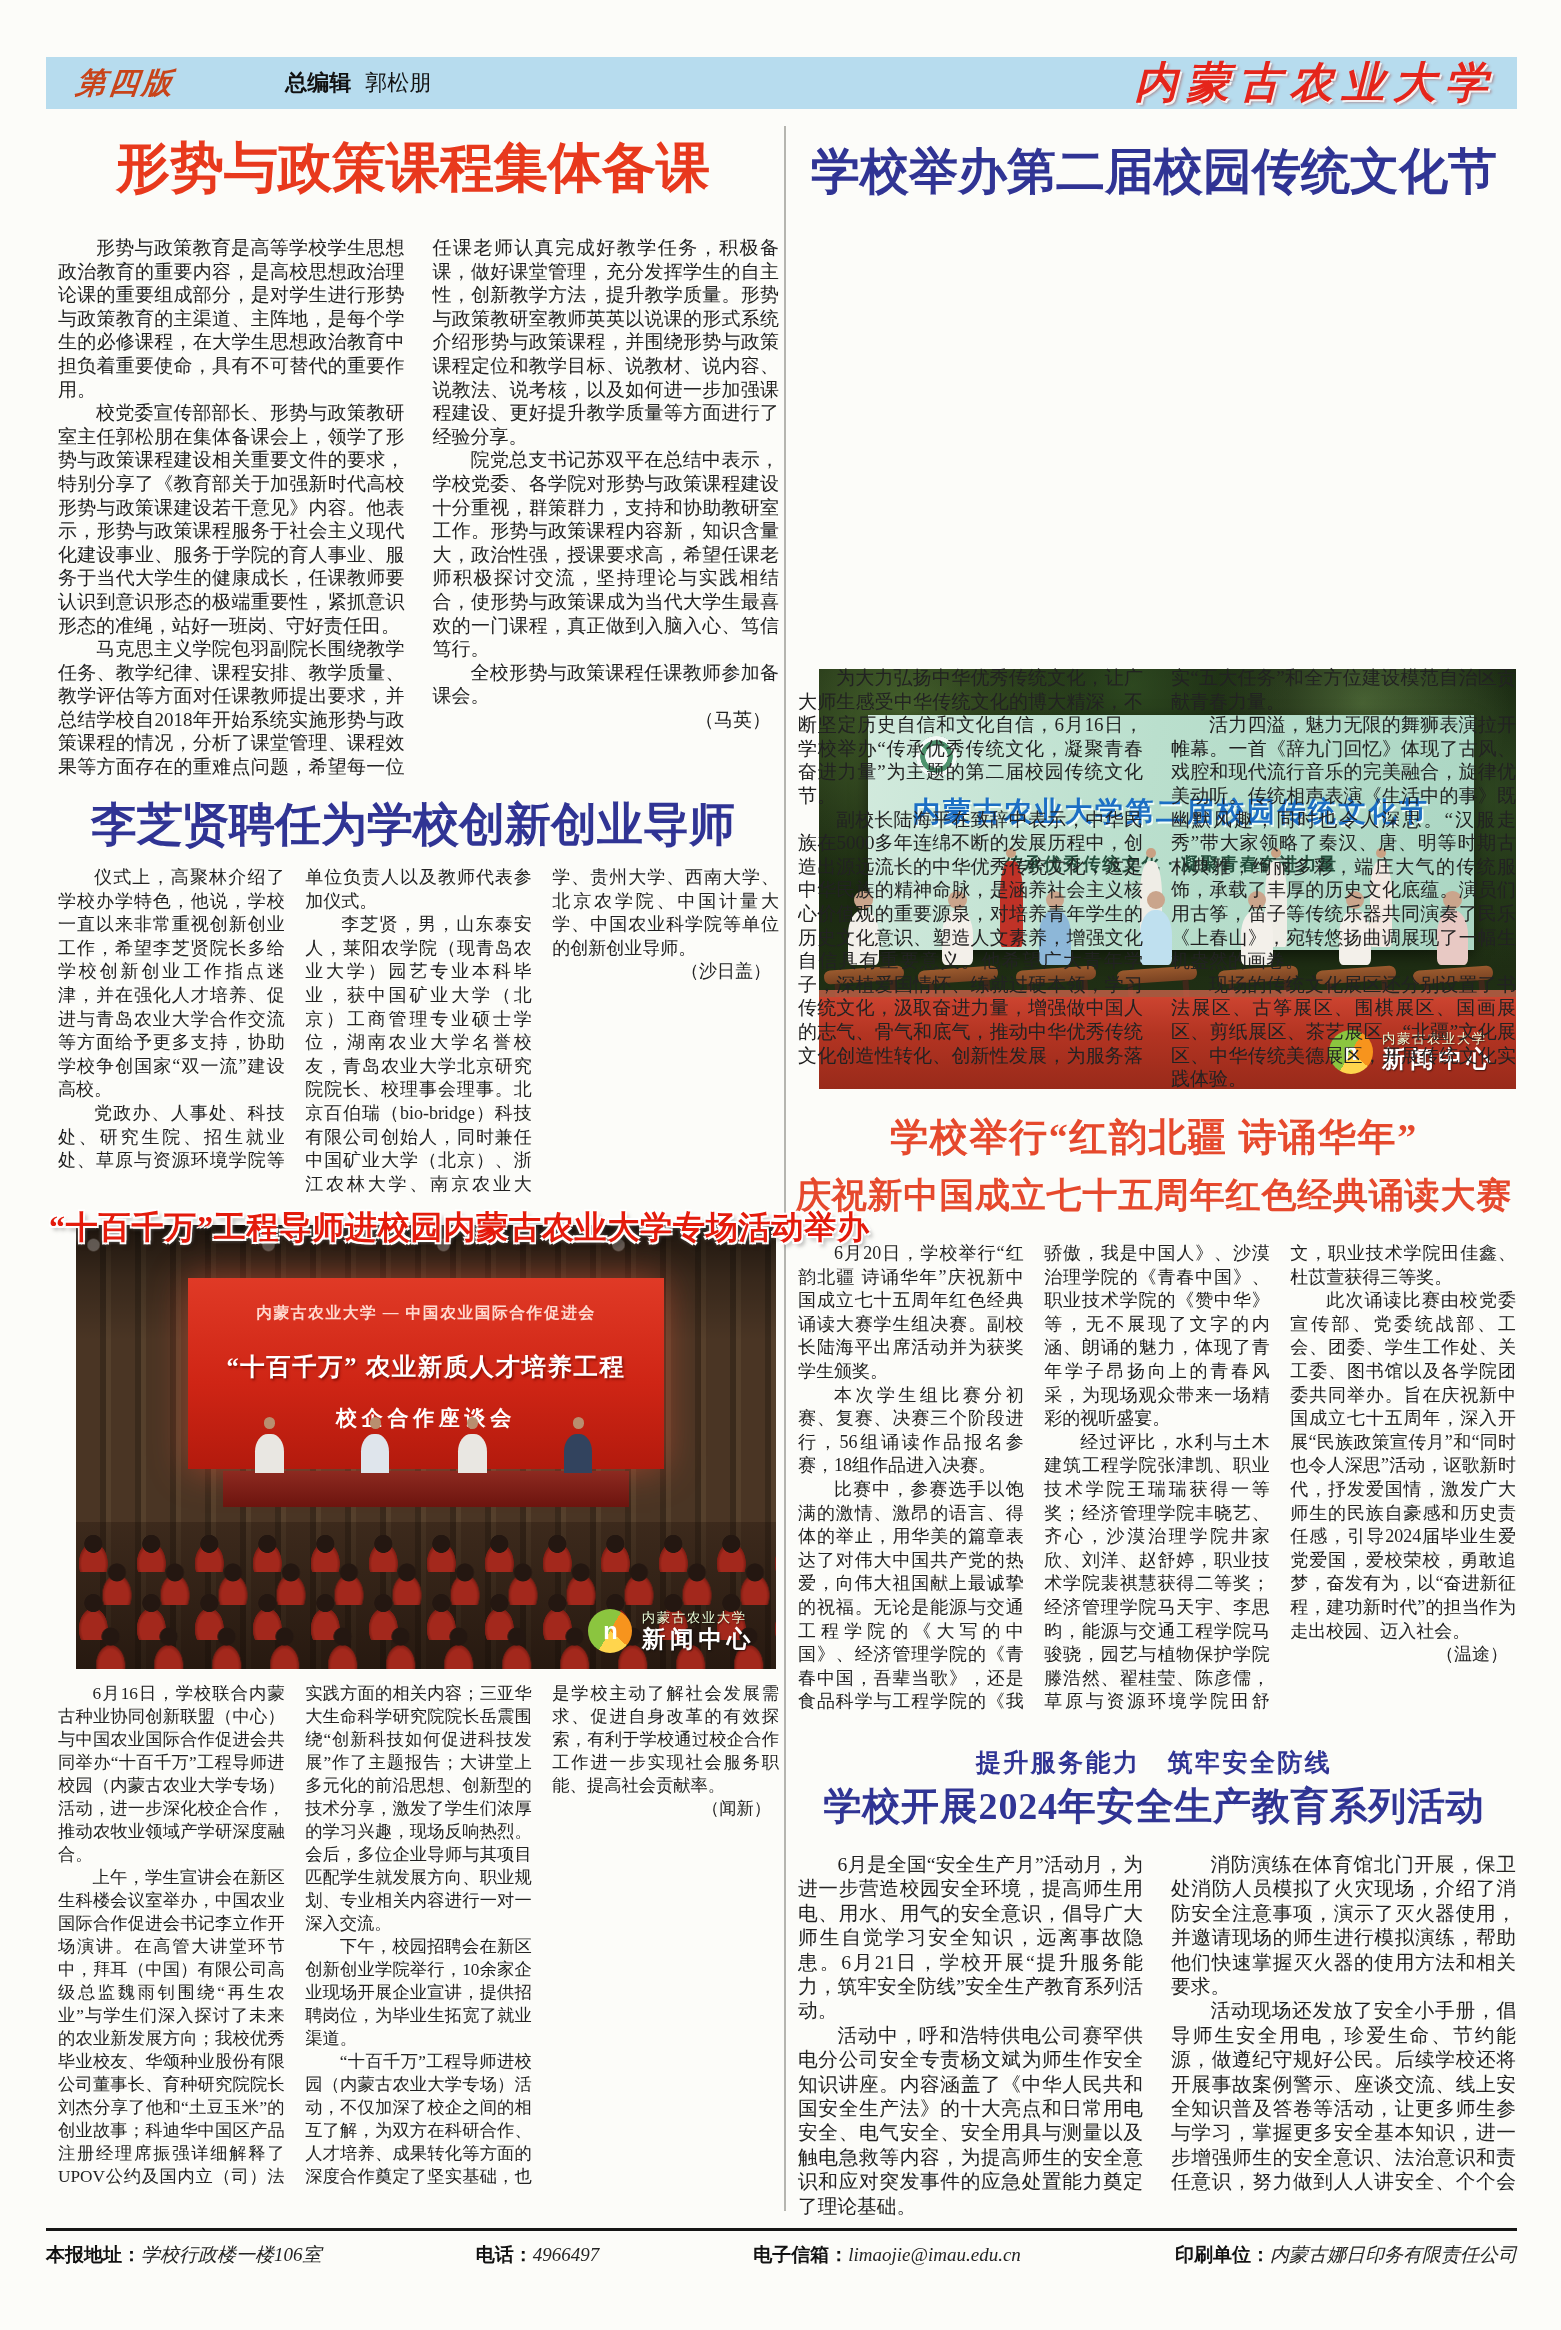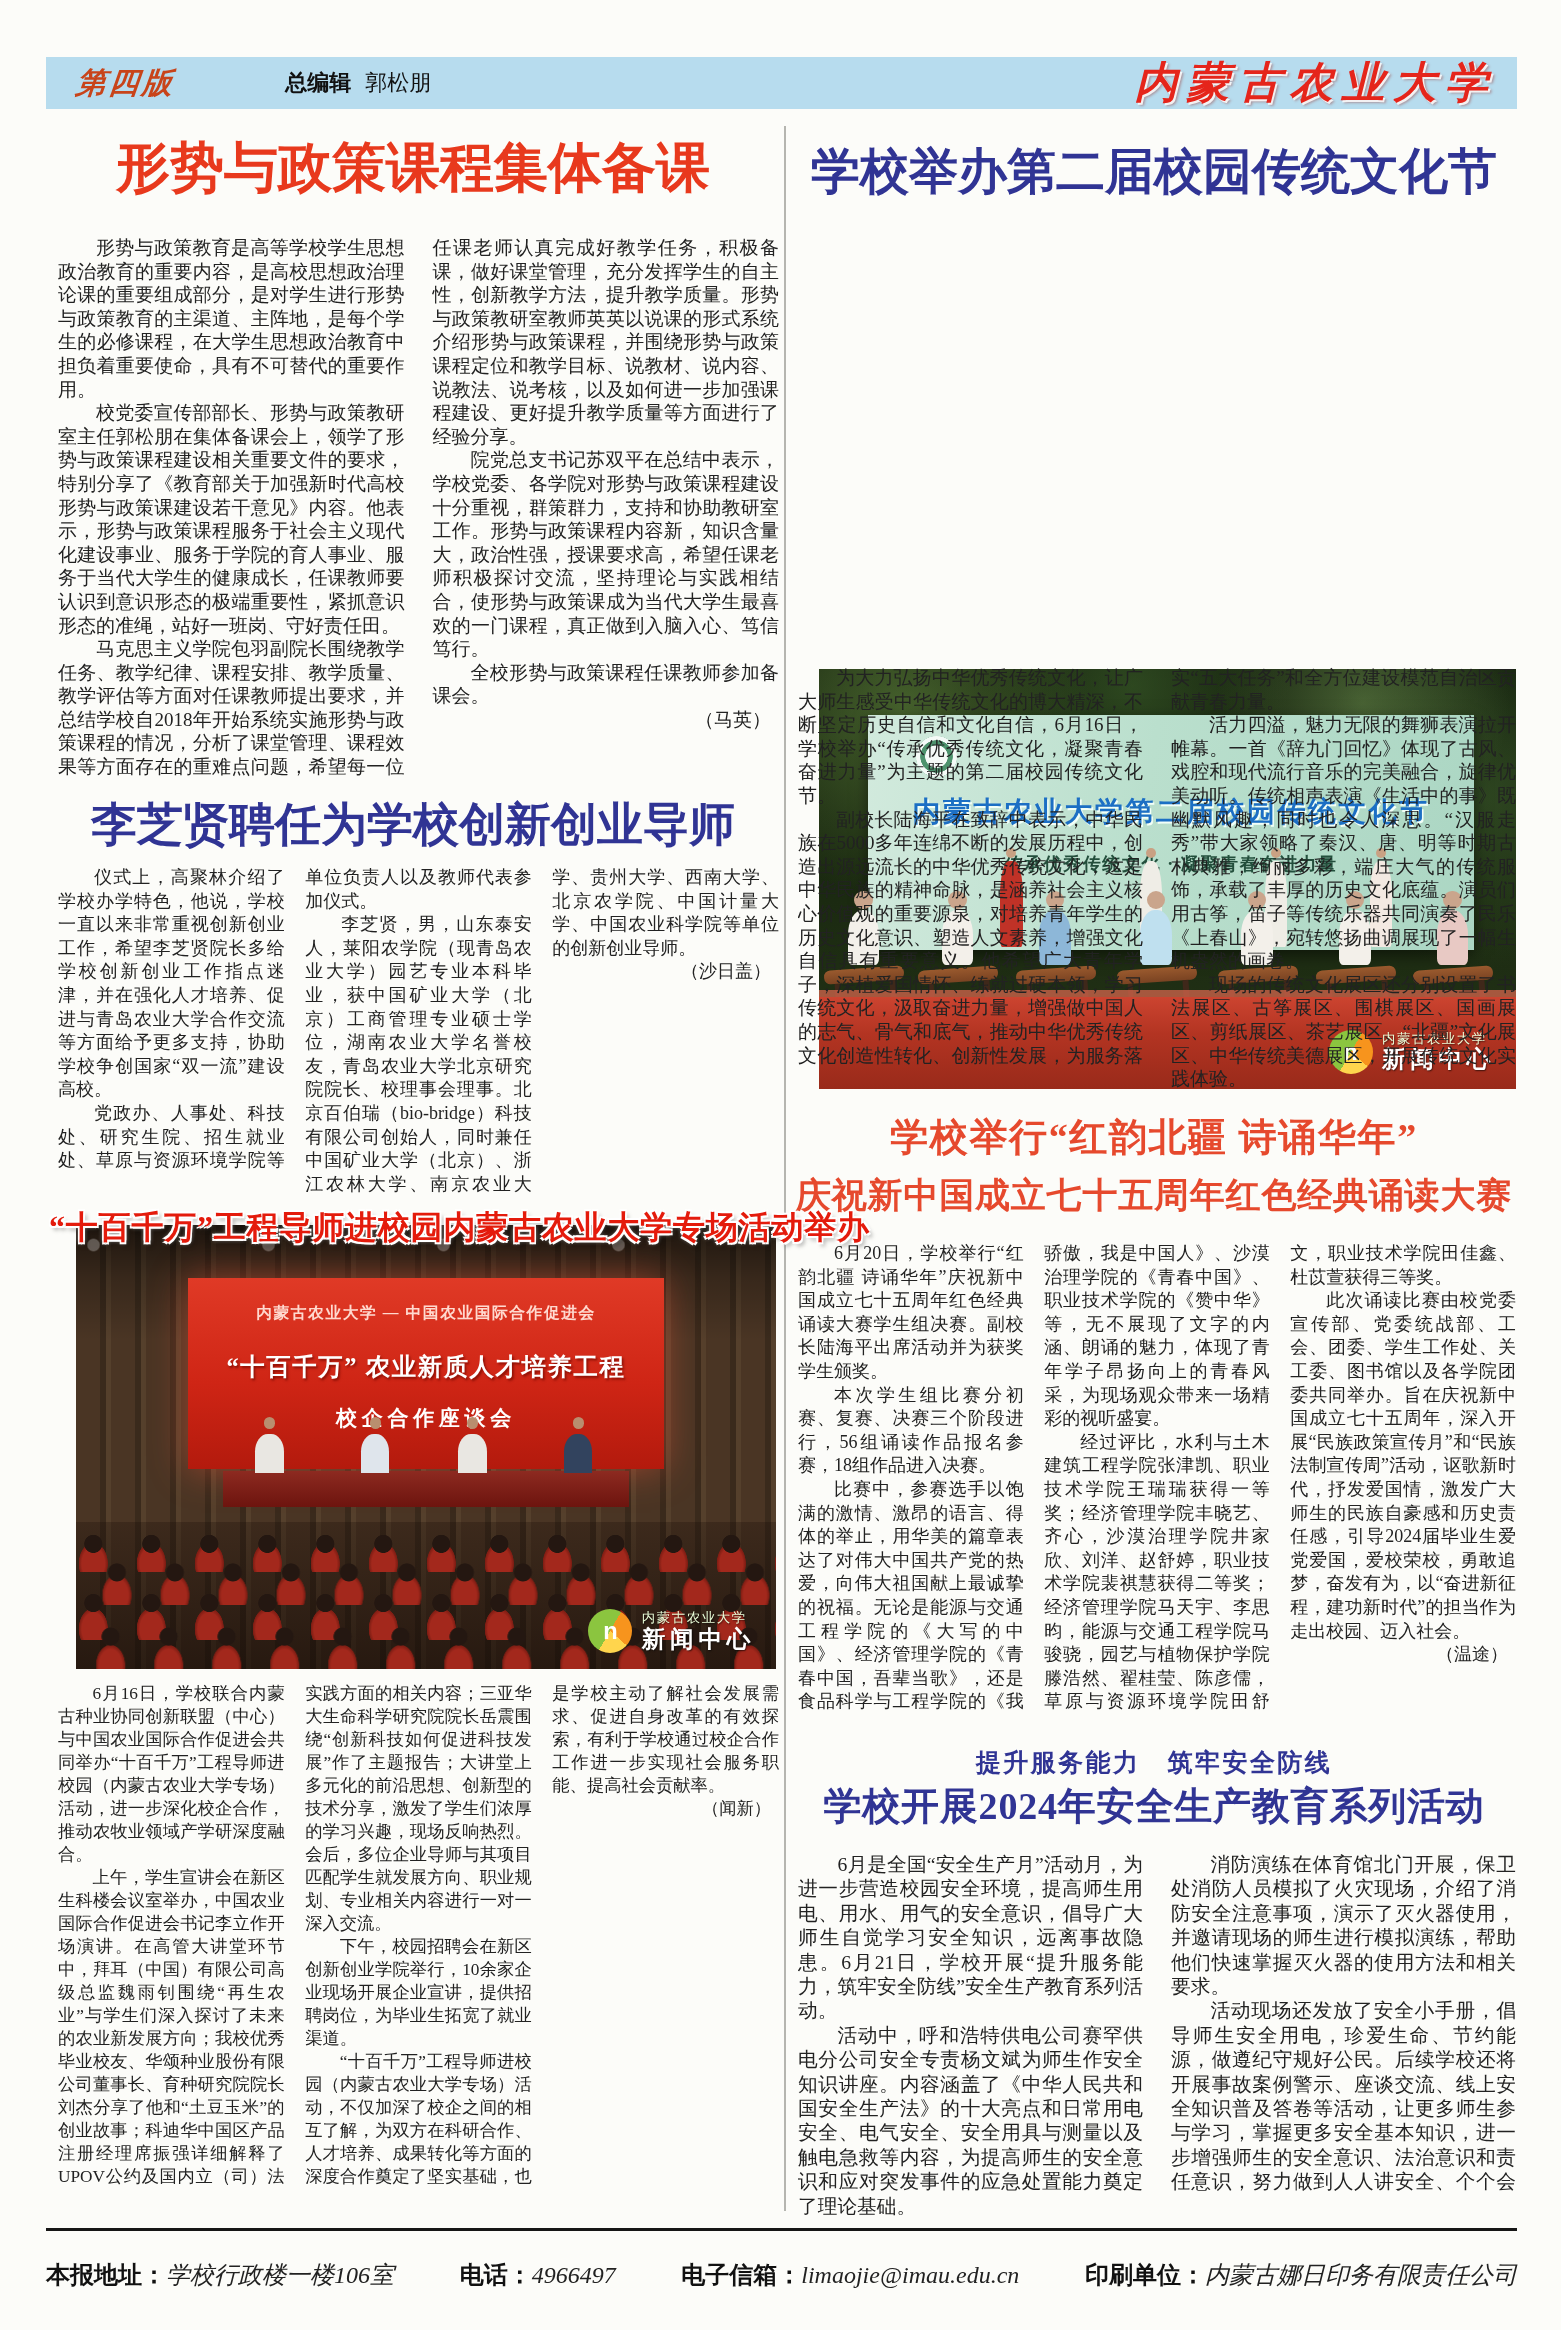--- a/index.html
+++ b/index.html
@@ -110,21 +110,21 @@
   .ovl-title{position:absolute;left:0;right:0;top:-19px;text-align:center;font-size:32px;font-weight:bold;
     color:#e41b0c;white-space:nowrap;letter-spacing:0.8px;
     text-shadow:-1.6px -1.6px 0 #fff,1.6px -1.6px 0 #fff,-1.6px 1.6px 0 #fff,1.6px 1.6px 0 #fff,0 0 5.5px rgba(255,255,255,.95),3.1px 3.9px 4.7px rgba(0,0,0,.35);}
   
   .a5t1{font-size:38px;letter-spacing:1.6px;}
   .a5t2{font-size:35px;margin-top:7.9px;letter-spacing:0.8px;}
   .kicker{font-size:25px;letter-spacing:2.4px;}
   .a6t{font-size:38px;letter-spacing:0.8px;}
   
   .pfoot{position:absolute;left:46px;top:2228px;width:1471px;border-top:3.1px solid #161616;
-    padding-top:28px;display:flex;justify-content:space-between;font-size:24px;}
+    padding-top:11px;display:flex;justify-content:space-between;font-size:19px;}
   .fg{white-space:nowrap;}
   .fg .fl{font-weight:bold;font-family:"Liberation Sans","DejaVu Sans",sans-serif;color:#111;}
   .fg .fv{font-family:"Liberation Serif","DejaVu Serif",serif;color:#222;font-style:italic;}
   
   .ba1{font-size:19px;line-height:23.6px;}
   .ba2{font-size:19px;line-height:23.6px;}
   .ba3{font-size:18px;line-height:23.6px;}
   .ba4{font-size:17.3px;line-height:23px;}
   .ba5{font-size:18px;line-height:23.6px;}
   .ba6{font-size:19.7px;line-height:24.4px;}
@@ -278,21 +278,21 @@
   </div>
 
   <div class="abs ttl red2 a5t1" style="left:792px;top:1112px;width:724px;">学校举行“红韵北疆 诗诵华年”</div>
   <div class="abs ttl red2 a5t2" style="left:792px;top:1164px;width:724px;">庆祝新中国成立七十五周年红色经典诵读大赛</div>
   <div class="abs bodytxt c3 ba5" style="left:798px;top:1242px;width:718px;height:482px;">
     <div>
         <p class="para">6月20日，学校举行“红韵北疆 诗诵华年”庆祝新中国成立七十五周年红色经典诵读大赛学生组决赛。副校长陆海平出席活动并为获奖学生颁奖。</p>
         <p class="para">本次学生组比赛分初赛、复赛、决赛三个阶段进行，56组诵读作品报名参赛，18组作品进入决赛。</p>
         <p class="para">比赛中，参赛选手以饱满的激情、激昂的语言、得体的举止，用华美的篇章表达了对伟大中国共产党的热爱，向伟大祖国献上最诚挚的祝福。无论是能源与交通工程学院的《大写的中国》、经济管理学院的《青春中国，吾辈当歌》，还是食品科学与工程学院的《我骄傲，我是中国人》、沙漠治理学院的《青春中国》、职业技术学院的《赞中华》等，无不展现了文字的内涵、朗诵的魅力，体现了青年学子昂扬向上的青春风采，为现场观众带来一场精彩的视听盛宴。</p>
         <p class="para">经过评比，水利与土木建筑工程学院张津凯、职业技术学院王瑞瑞获得一等奖；经济管理学院丰晓艺、齐心，沙漠治理学院井家欣、刘洋、赵舒婷，职业技术学院裴祺慧获得二等奖；经济管理学院马天宇、李思昀，能源与交通工程学院马骏骁，园艺与植物保护学院滕浩然、翟桂莹、陈彦儒，草原与资源环境学院田舒文，职业技术学院田佳鑫、杜苡萱获得三等奖。</p>
-        <p class="para">此次诵读比赛由校党委宣传部、党委统战部、工会、团委、学生工作处、关工委、图书馆以及各学院团委共同举办。旨在庆祝新中国成立七十五周年，深入开展“民族政策宣传月”和“民族法制宣传周”活动，讴歌新时代，抒发爱国情，激发广大师生的民族自豪感和历史责任感，引导2024届毕业生爱党爱国，爱校荣校，勇敢追梦，奋发有为，以“奋进新征程，建功新时代”的担当作为走出校园、迈入社会。</p>
+        <p class="para">此次诵读比赛由校党委宣传部、党委统战部、工会、团委、学生工作处、关工委、图书馆以及各学院团委共同举办。旨在庆祝新中国成立七十五周年，深入开展“民族政策宣传月”和“同时也令人深思”活动，讴歌新时代，抒发爱国情，激发广大师生的民族自豪感和历史责任感，引导2024届毕业生爱党爱国，爱校荣校，勇敢追梦，奋发有为，以“奋进新征程，建功新时代”的担当作为走出校园、迈入社会。</p>
       </div>
     <div class="byline">（温途）</div>
   </div>
 
   <div class="abs ttl blue1 kicker" style="left:792px;top:1746px;width:724px;">提升服务能力　筑牢安全防线</div>
   <div class="abs ttl blue1 a6t" style="left:792px;top:1781px;width:724px;">学校开展2024年安全生产教育系列活动</div>
   <div class="abs bodytxt c2 ba6" style="left:798px;top:1852px;width:718px;height:367px;">
     <div>
         <p class="para">6月是全国“安全生产月”活动月，为进一步营造校园安全环境，提高师生用电、用水、用气的安全意识，倡导广大师生自觉学习安全知识，远离事故隐患。6月21日，学校开展“提升服务能力，筑牢安全防线”安全生产教育系列活动。</p>
         <p class="para">活动中，呼和浩特供电公司赛罕供电分公司安全专责杨文斌为师生作安全知识讲座。内容涵盖了《中华人民共和国安全生产法》的十大亮点和日常用电安全、电气安全、安全用具与测量以及触电急救等内容，为提高师生的安全意识和应对突发事件的应急处置能力奠定了理论基础。</p>

